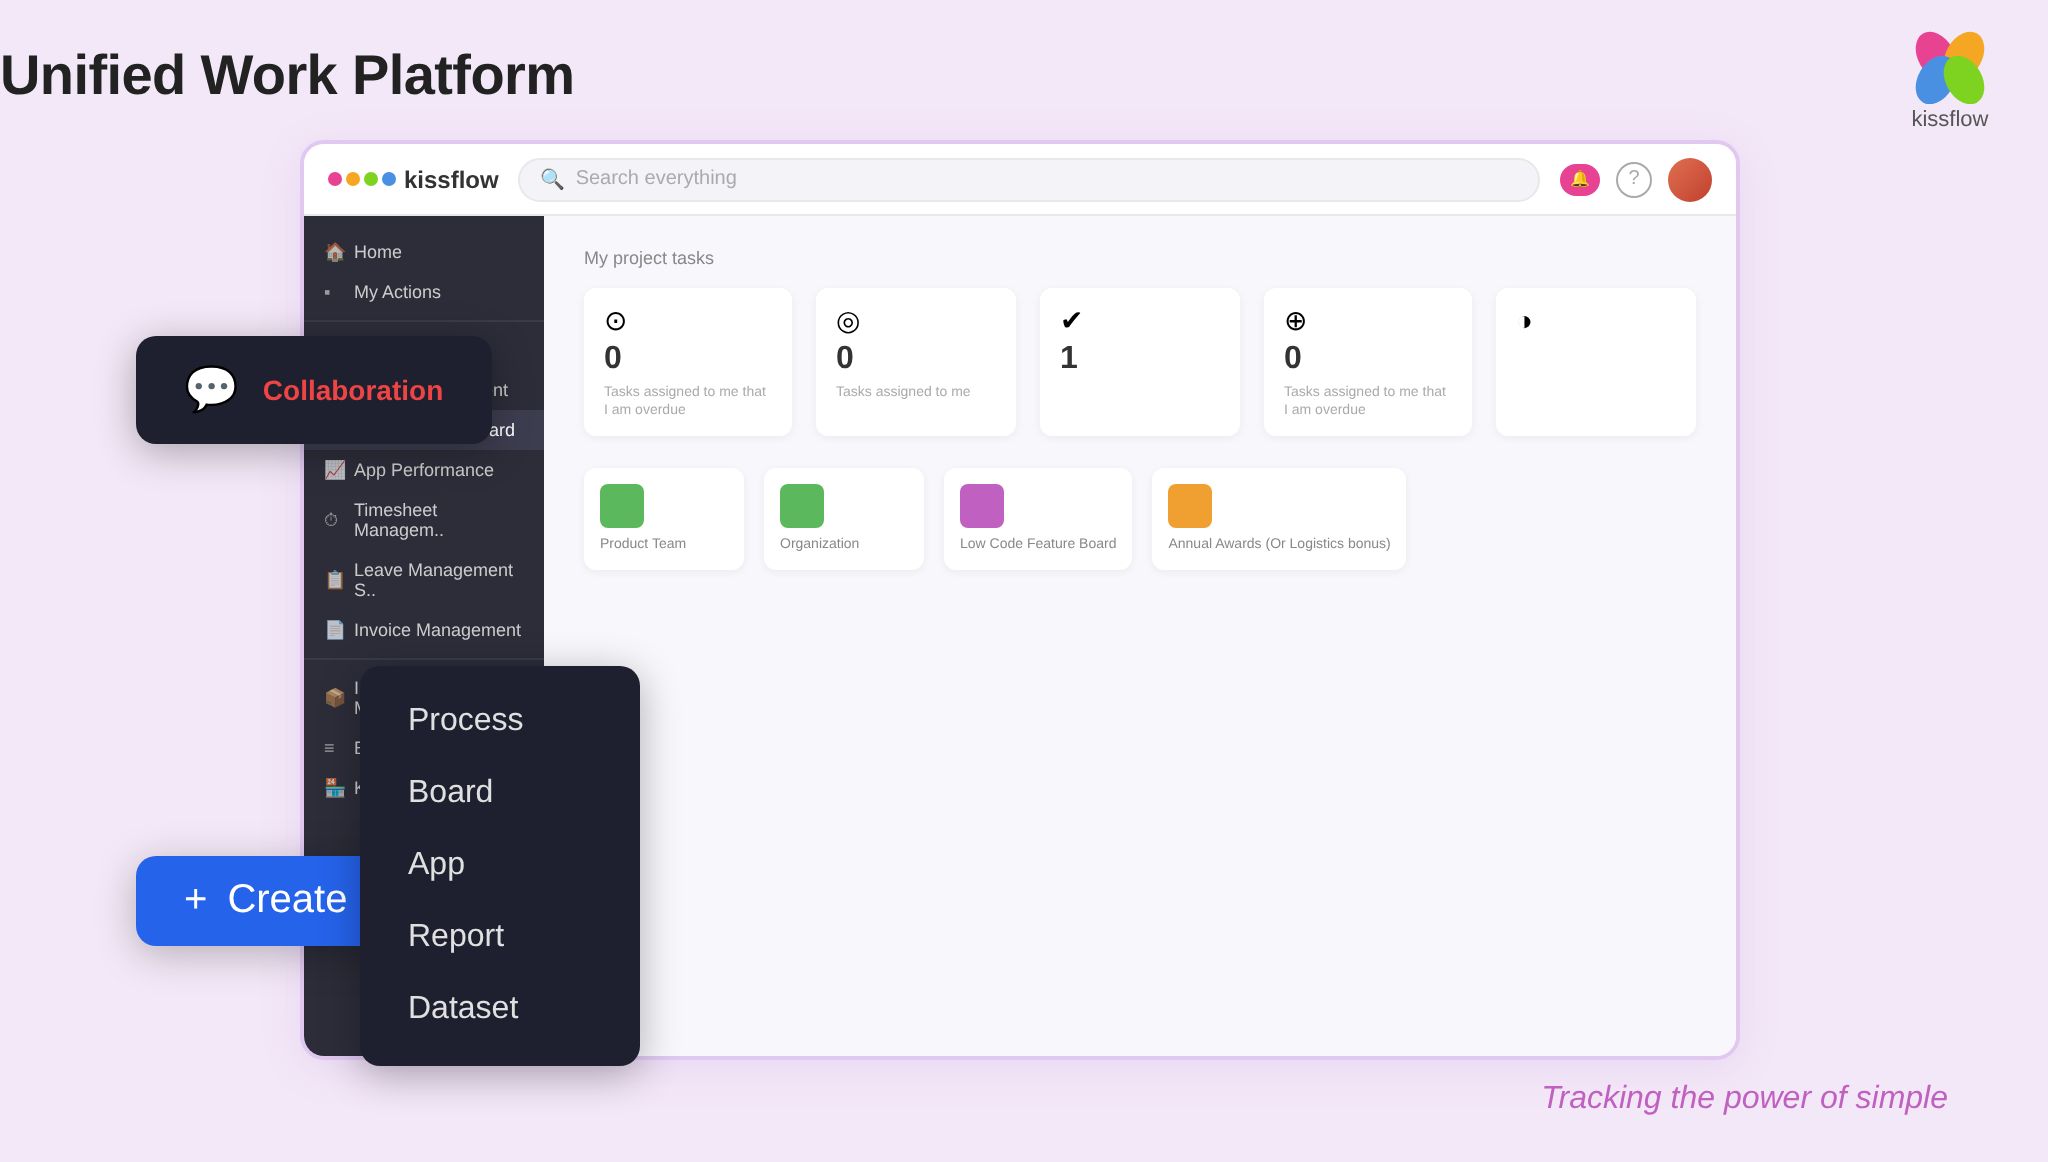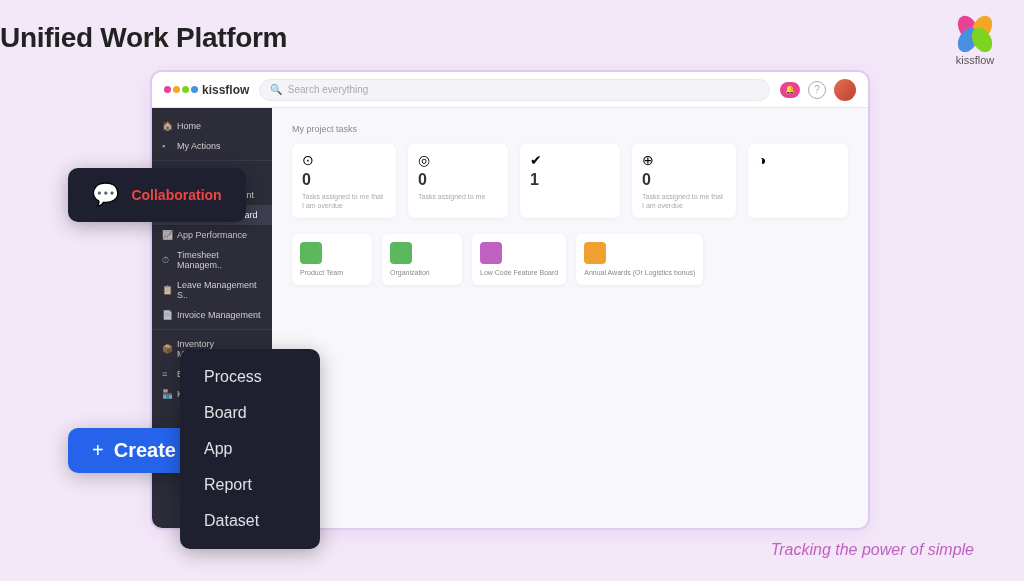--- a/index.html
+++ b/index.html
@@ -275,28 +275,28 @@
       z-index: 10;
       box-shadow: 0 4px 20px rgba(0,0,0,0.25);
     }
     .create-popup .plus-icon {
       font-size: 20px;
       color: #fff;
       font-weight: 300;
     }
     .create-popup .create-label {
       font-size: 20px;
-      font-weight: 700;
+      font-weight: 400;
       color: #fff;
     }
 
     
     .create-menu {
       position: absolute;
-      bottom: 32px;
+      bottom: 48px;
       left: 180px;
       background: #1e2030;
       border-radius: 10px;
       padding: 10px 0;
       min-width: 140px;
       z-index: 11;
       box-shadow: 0 4px 20px rgba(0,0,0,0.3);
     }
     .create-menu-item {
       padding: 9px 24px;

